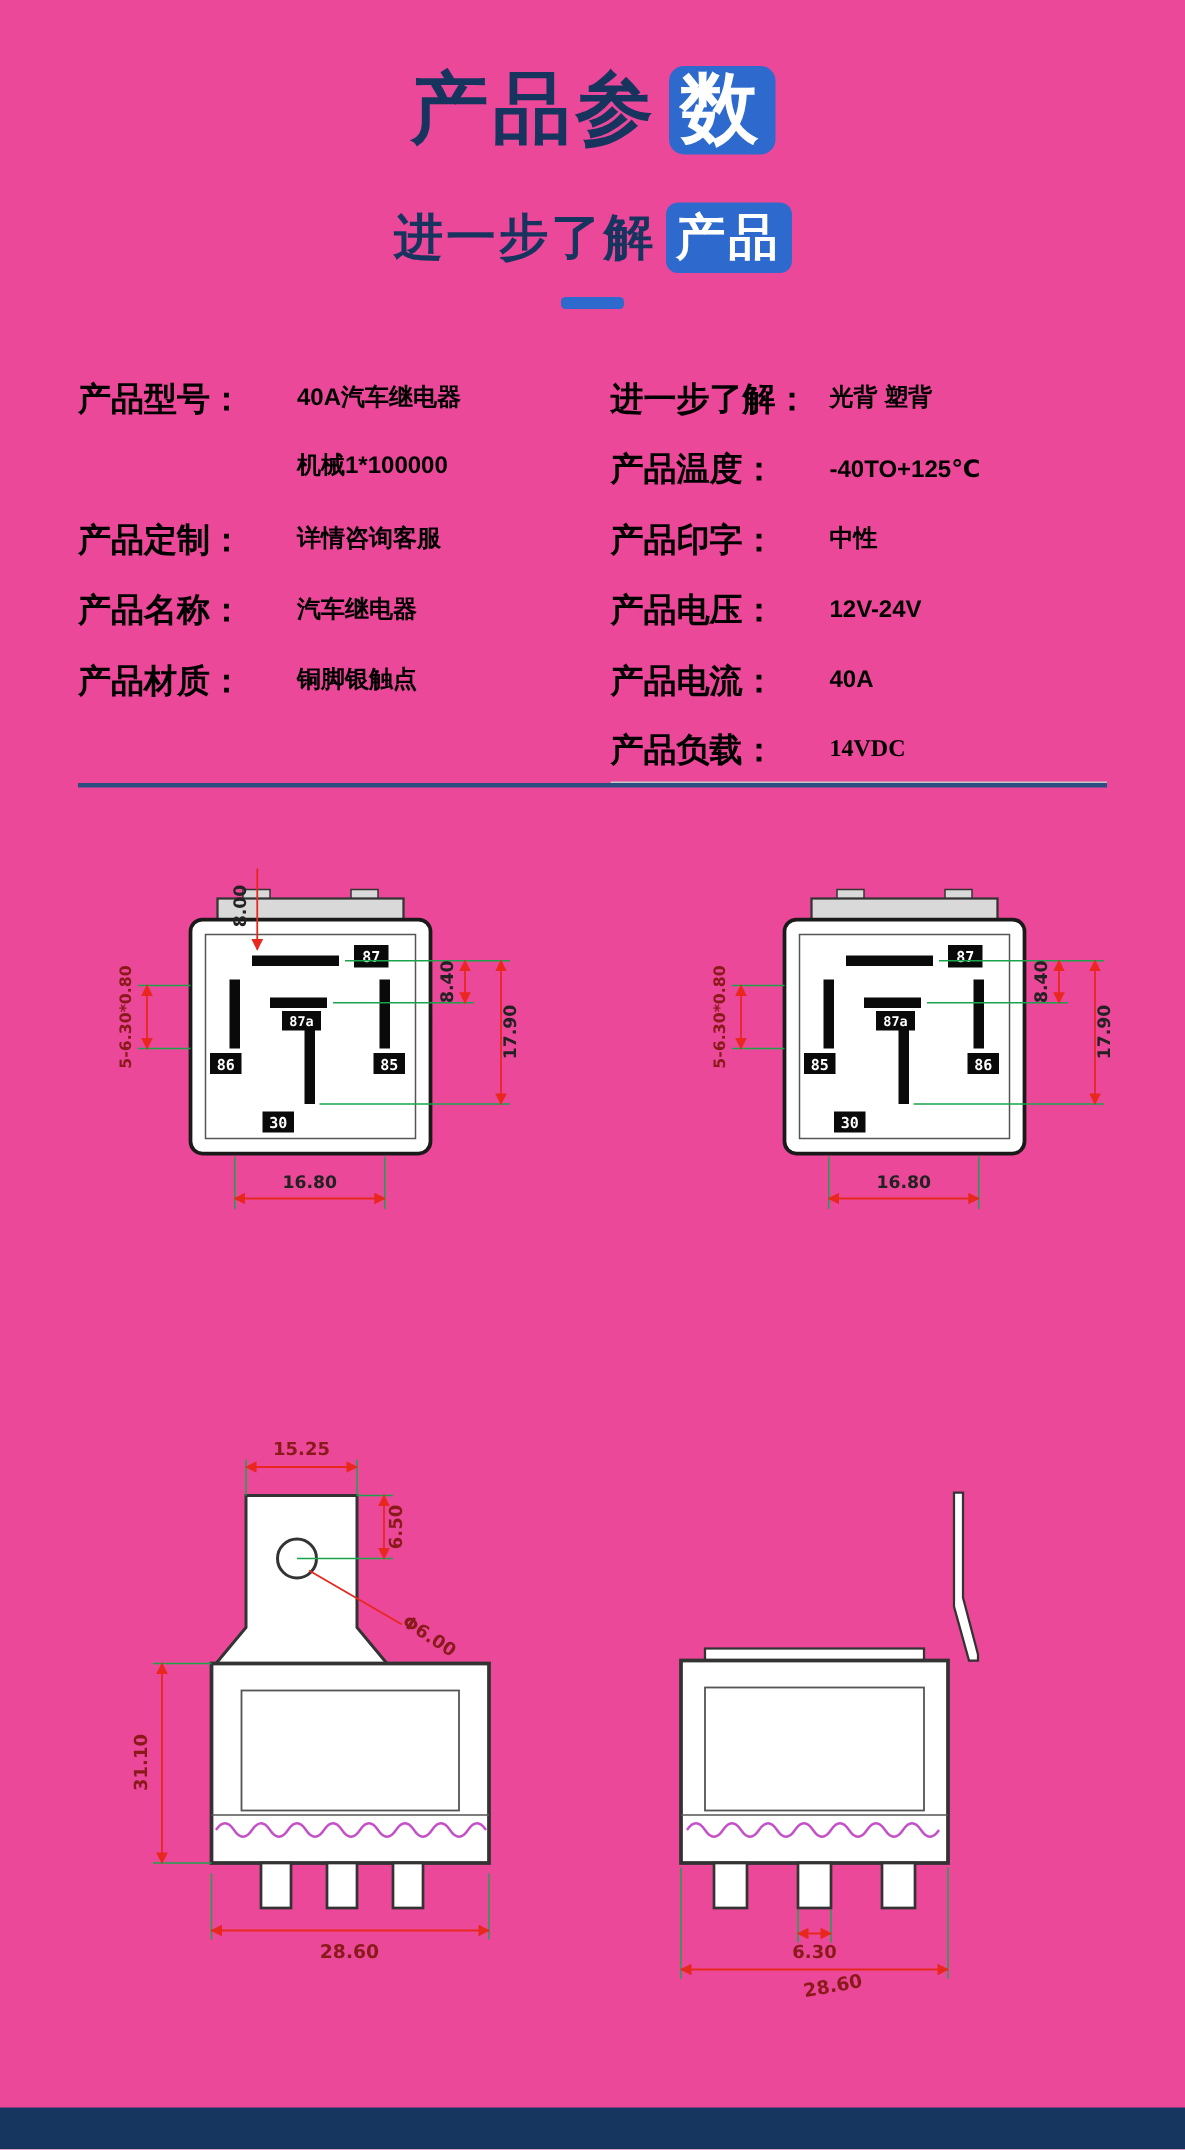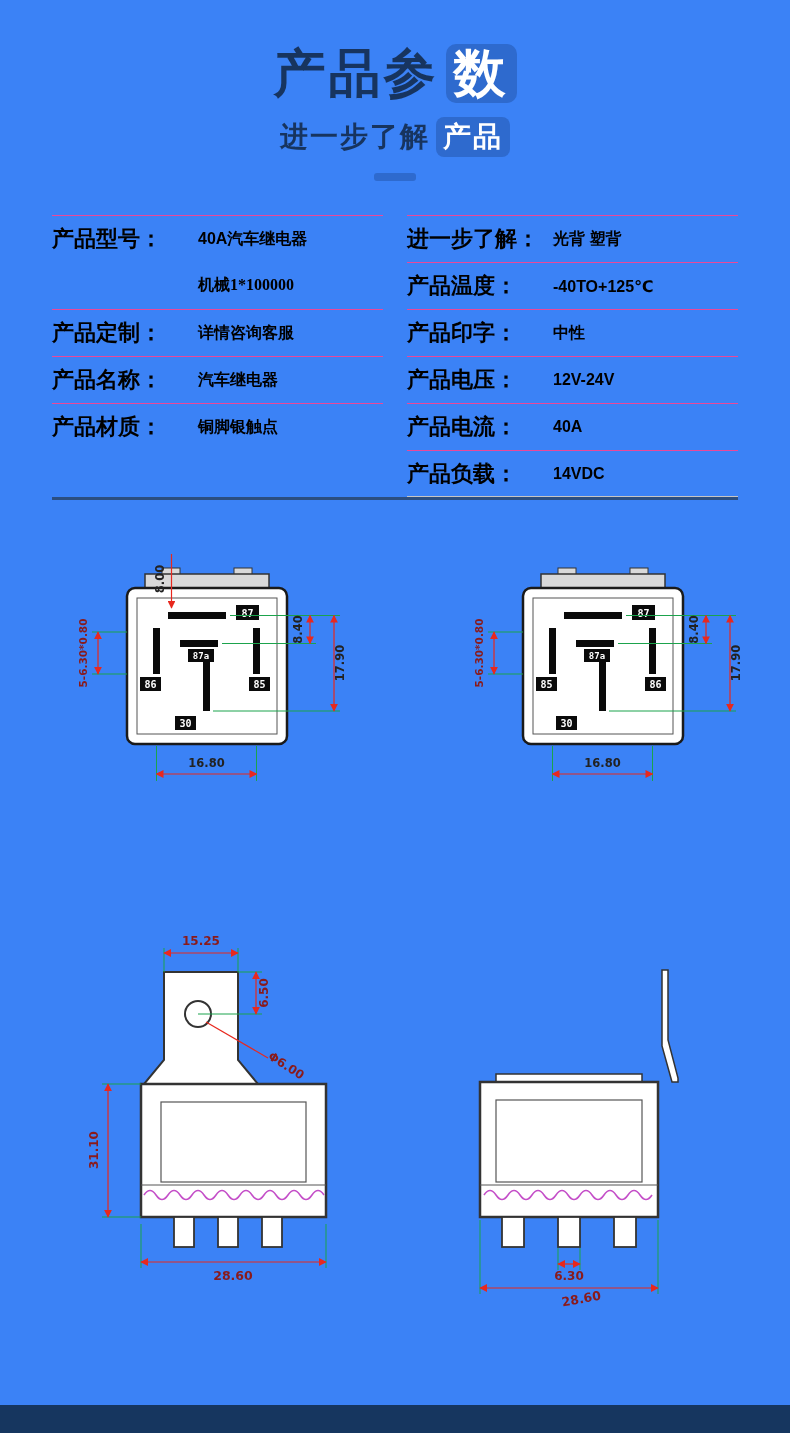--- a/index.html
+++ b/index.html
@@ -1,37 +1,37 @@
 <!DOCTYPE html>
 <html><head>
 <meta charset="utf-8">
 <style>
   *{margin:0;padding:0;box-sizing:border-box;}
   html,body{background:#fff;}
   body{width:790px;font-family:"Liberation Sans","DejaVu Sans",sans-serif;}
-  .page{position:relative;width:790px;height:1433px;overflow:hidden;background:#3b82f6;}
+  .page{position:relative;width:790px;height:1433px;overflow:hidden;background:#ec4899;}
 
   .header{text-align:center;padding-top:44px;}
   .title{font-size:52px;font-weight:bold;color:#17345f;letter-spacing:3px;line-height:1.1;}
   .title .hl{display:inline-block;background:#2e6ace;color:#fff;border-radius:10px;padding:1px 8px;margin-left:7px;}
-  .subtitle{margin-top:14px;font-size:28px;font-weight:bold;color:#17345f;letter-spacing:2px;}
+  .subtitle{margin-top:32px;font-size:33px;font-weight:bold;color:#17345f;letter-spacing:2px;}
   .subtitle .hl{display:inline-block;background:#2e6ace;color:#fff;border-radius:8px;padding:1px 7px;margin-left:6px;}
   .dash{width:42px;height:8px;background:#2e6ace;border-radius:3px;margin:16px auto 0;}
 
   .specs{padding:0 52px;margin-top:34px;}
   .cols{display:flex;gap:24px;border-bottom:3px solid #2b4e80;}
   .col{flex:1;min-width:0;}
-  .row{display:flex;align-items:center;height:47px;border-top:1px solid #ec4899;}
-  .row.no-top{border-top:none;font-family:Liberation Serif, serif;}
-  .row.last{border-bottom:1px solid #c6c6c6;}
+  .row{display:flex;align-items:center;height:47px;border-top:4px solid #ec4899;}
+  .row.no-top{border-top:none;}
+  .row.last{border-bottom:1px solid #c6c6c6;font-family:Liberation Serif, serif;}
   .lbl{display:inline-block;width:146px;flex-shrink:0;font-size:22px;font-weight:bold;color:#000;white-space:nowrap;}
   .val{font-size:16px;font-weight:bold;color:#000;white-space:nowrap;}
 
   .drawings-top{display:flex;justify-content:space-between;padding:0 42px;margin-top:46px;}
-  .drawings-bottom{display:flex;gap:26px;padding-left:46px;margin-top:56px;align-items:flex-start;}
+  .drawings-bottom{display:flex;padding-left:46px;margin-top:56px;align-items:flex-start;}
 
   .footer-bar{position:absolute;left:0;bottom:0;width:100%;height:28px;background:#16365f;}
 
   svg{display:block;}
   .dimtext{font-family:"DejaVu Sans",sans-serif;}
 </style>
 </head>
 <body>
 
 <div class="page">

